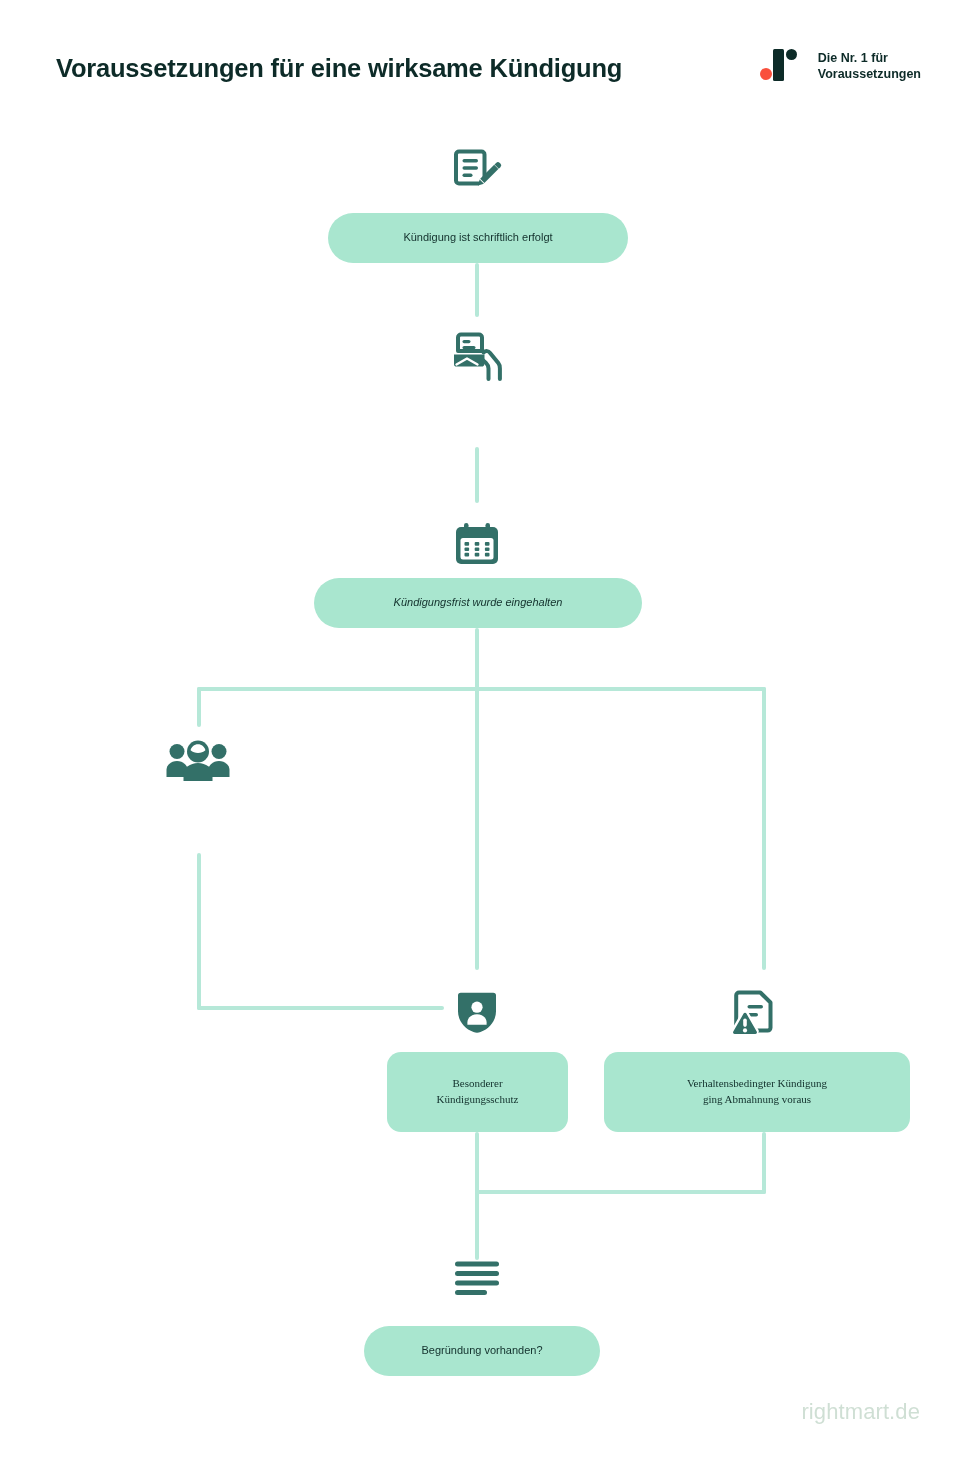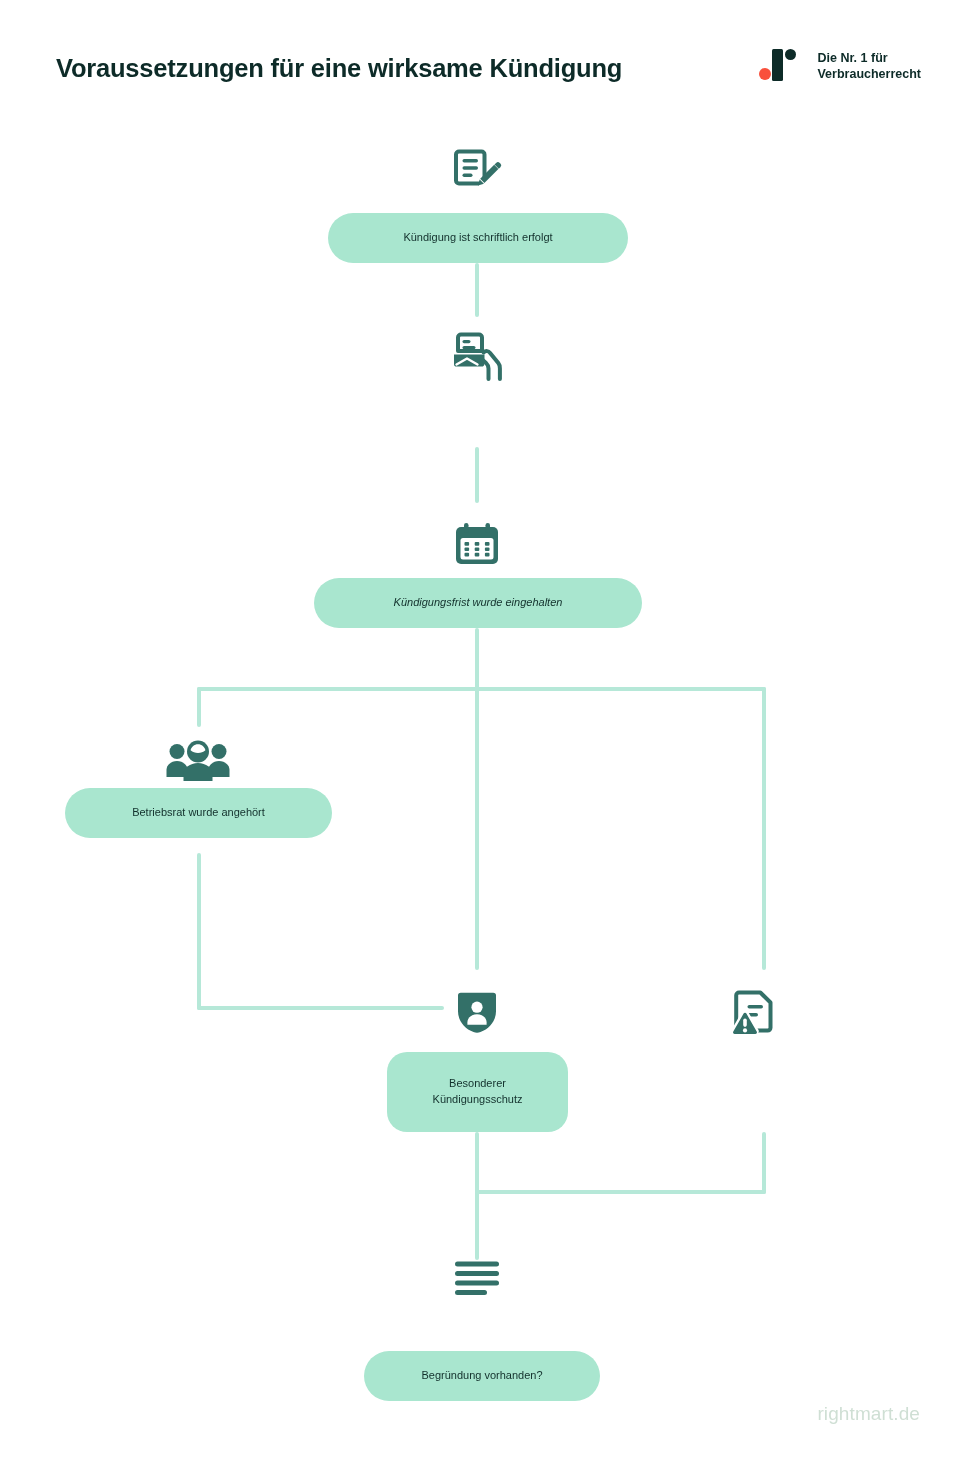--- a/index.html
+++ b/index.html
@@ -104,48 +104,48 @@
     border-radius: 26px;
     display: flex;
     align-items: center;
     justify-content: center;
     text-align: center;
     font-size: 11px;
     line-height: 1.42;
     padding: 0 26px;
     box-sizing: border-box;
   }
-  .pill.two-line { border-radius: 20px; }
+  .pill.two-line { border-radius: 14px; font-family: Liberation Serif, serif; }
 
   
   .watermark {
     position: absolute;
     right: 54px;
     bottom: 33px;
-    font-size: 19px;
+    font-size: 22px;
     color: #cfdfd4;
     letter-spacing: 0.1px;
   }
 </style>
 </head>
 <body>
 
 <div id="page">
 
   <div class="page-title">Voraussetzungen für eine wirksame Kündigung</div>
 
   <div class="brand">
     <div class="brand-mark">
       <div class="brand-bar"></div>
       <div class="brand-dot-top"></div>
       <div class="brand-dot-red"></div>
     </div>
     <div class="brand-text">
       <div>Die Nr. 1 für</div>
-      <div>Verbraucherrecht</div>
+      <div>Voraussetzungen</div>
     </div>
   </div>
 
   <div class="conn" style="left:475px; top:263px; width:4px; height:54px;"></div>
 
   <div class="conn" style="left:475px; top:447px; width:4px; height:56px;"></div>
 
   <div class="conn" style="left:475px; top:628px; width:4px; height:342px;"></div>
 
   <div class="conn" style="left:197px; top:687px; width:569px; height:4px;"></div>
@@ -219,23 +219,20 @@
     <svg viewBox="0 0 64 42" width="64" height="42" fill="none">
       <circle cx="11" cy="11.5" r="7.5" fill="currentColor"></circle>
       <path d="M11 21c5.8 0 10.5 4 10.5 9v7H.5v-7c0-5 4.7-9 10.5-9z" fill="currentColor"></path>
       <circle cx="53" cy="11.5" r="7.5" fill="currentColor"></circle>
       <path d="M53 21c5.8 0 10.5 4 10.5 9v7h-21v-7c0-5 4.7-9 10.5-9z" fill="currentColor"></path>
       <circle cx="32" cy="11.5" r="11" fill="currentColor"></circle>
       <path d="M32 4.2c3.7 0 6.8 2.6 7.4 6.1-2 1.7-4.6 2.7-7.4 2.7s-5.4-1-7.4-2.7c.6-3.5 3.7-6.1 7.4-6.1z" fill="#ffffff"></path>
       <path d="M32 23c8 0 14.5 5 14.5 11.3V41h-29v-6.7C17.5 28 24 23 32 23z" fill="currentColor"></path>
     </svg>
   </div>
-  <div class="pill" style="left:65px; top:788px; width:267px; height:50px;">
-    <span>Betriebsrat wurde angehört</span>
-  </div>
 
   <div class="icon" style="left:456px; top:989px; width:42px; height:46px;">
     <svg viewBox="0 0 42 46" width="42" height="46" fill="none">
       <path d="M2 6.5A2.8 2.8 0 0 1 4.8 3.7h32.4A2.8 2.8 0 0 1 40 6.5v15.7c0 9.3-6.4 17.4-15.5 20.9a9.8 9.8 0 0 1-7 0C8.4 39.6 2 31.5 2 22.2V6.5z" fill="currentColor"></path>
       <circle cx="21" cy="18.2" r="5.6" fill="#ffffff"></circle>
       <path d="M21 25.2c5.3 0 9.6 3.6 9.6 8v2.6H11.4v-2.6c0-4.4 4.3-8 9.6-8z" fill="#ffffff"></path>
     </svg>
   </div>
   <div class="pill two-line" style="left:387px; top:1052px; width:181px; height:80px; flex-direction:column;">
     <span>Besonderer</span>
@@ -246,28 +243,32 @@
     <svg viewBox="0 0 50 48" width="50" height="48" fill="none">
       <path d="M10 4.5h21.3l10.2 10v25.3a2.8 2.8 0 0 1-2.8 2.8H10a2.8 2.8 0 0 1-2.8-2.8V7.3A2.8 2.8 0 0 1 10 4.5z" stroke="currentColor" stroke-width="4" stroke-linejoin="round"></path>
       <rect x="18.5" y="17" width="15.5" height="3.6" rx="1.8" fill="currentColor"></rect>
       <rect x="18.5" y="25" width="10.5" height="3.6" rx="1.8" fill="currentColor"></rect>
       <path d="M13.6 22.5a2.8 2.8 0 0 1 4.8 0l11 19.3a2.8 2.8 0 0 1-2.4 4.2H5a2.8 2.8 0 0 1-2.4-4.2l11-19.3z" fill="#ffffff"></path>
       <path d="M14.6 25.6a1.6 1.6 0 0 1 2.8 0l10.3 18a1.6 1.6 0 0 1-1.4 2.4H5.7a1.6 1.6 0 0 1-1.4-2.4l10.3-18z" fill="currentColor"></path>
       <rect x="14.2" y="30.5" width="3.6" height="8.4" rx="1.8" fill="#ffffff"></rect>
       <circle cx="16" cy="42.4" r="2.1" fill="#ffffff"></circle>
     </svg>
   </div>
+  <div class="pill two-line" style="left:604px; top:1052px; width:306px; height:80px; flex-direction:column;">
+    <span>Verhaltensbedingter Kündigung</span>
+    <span>ging Abmahnung voraus</span>
+  </div>
 
   <div class="icon" style="left:455px; top:1261px; width:46px; height:36px;">
     <svg viewBox="0 0 46 36" width="46" height="36" fill="none">
       <rect x="0" y="0.5" width="44" height="5" rx="2.5" fill="currentColor"></rect>
       <rect x="0" y="10" width="44" height="5" rx="2.5" fill="currentColor"></rect>
       <rect x="0" y="19.5" width="44" height="5" rx="2.5" fill="currentColor"></rect>
       <rect x="0" y="29" width="32" height="5" rx="2.5" fill="currentColor"></rect>
     </svg>
   </div>
-  <div class="pill" style="left:364px; top:1326px; width:236px; height:50px;margin-top:25px;">
+  <div class="pill" style="left:364px; top:1326px; width:236px; height:50px;">
     <span>Begründung vorhanden?</span>
   </div>
 
   <div class="watermark">rightmart.de</div>
 
 </div>
 
 </body></html>

